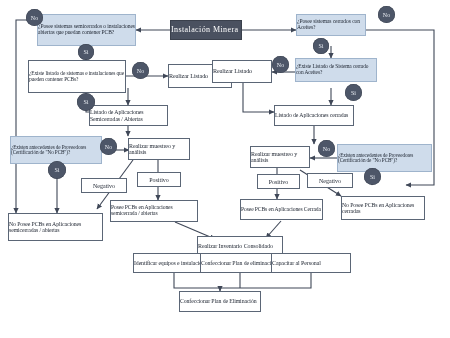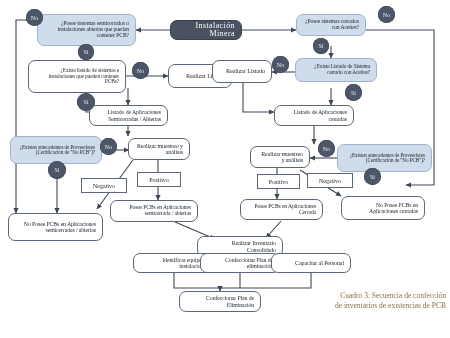--- a/index.html
+++ b/index.html
@@ -16,27 +16,26 @@
     overflow: hidden;
   }
 
   
   .node {
     position: absolute;
     box-sizing: border-box;
     display: flex;
     align-items: center;
     justify-content: center;
-    text-align: right;
+    text-align: left;
     line-height: 1.05;
     color: #1d2430;
     letter-spacing: -0.1px;
-    padding: 1px 6px;
+    padding: 1px 0;
     z-index: 3;
-    border-radius: 7px;
   }
   .node span { display: block; width: 100%; }
 
   .n-plain {
     background: #ffffff;
     border: 1px solid #5b6676;
   }
   .n-question {
     background: #cfdceb;
     border: 1px solid #9fb4cc;
@@ -300,17 +299,14 @@
   </div>
 
   <div class="node n-plain" style="left:271px; top:253px; width:80px; height:20px; font-size:6px;">
     <span>Capacitar al Personal</span>
   </div>
 
   <div class="node n-plain" style="left:179px; top:291px; width:82px; height:21px; font-size:5.8px;">
     <span>Confeccionar Plan de Eliminación</span>
   </div>
 
-  <div id="caption">
-    <span>Cuadro 3: Secuencia de confección de inventarios de existencias de PCB</span>
-  </div>
 
 </div>
 
 </body></html>

